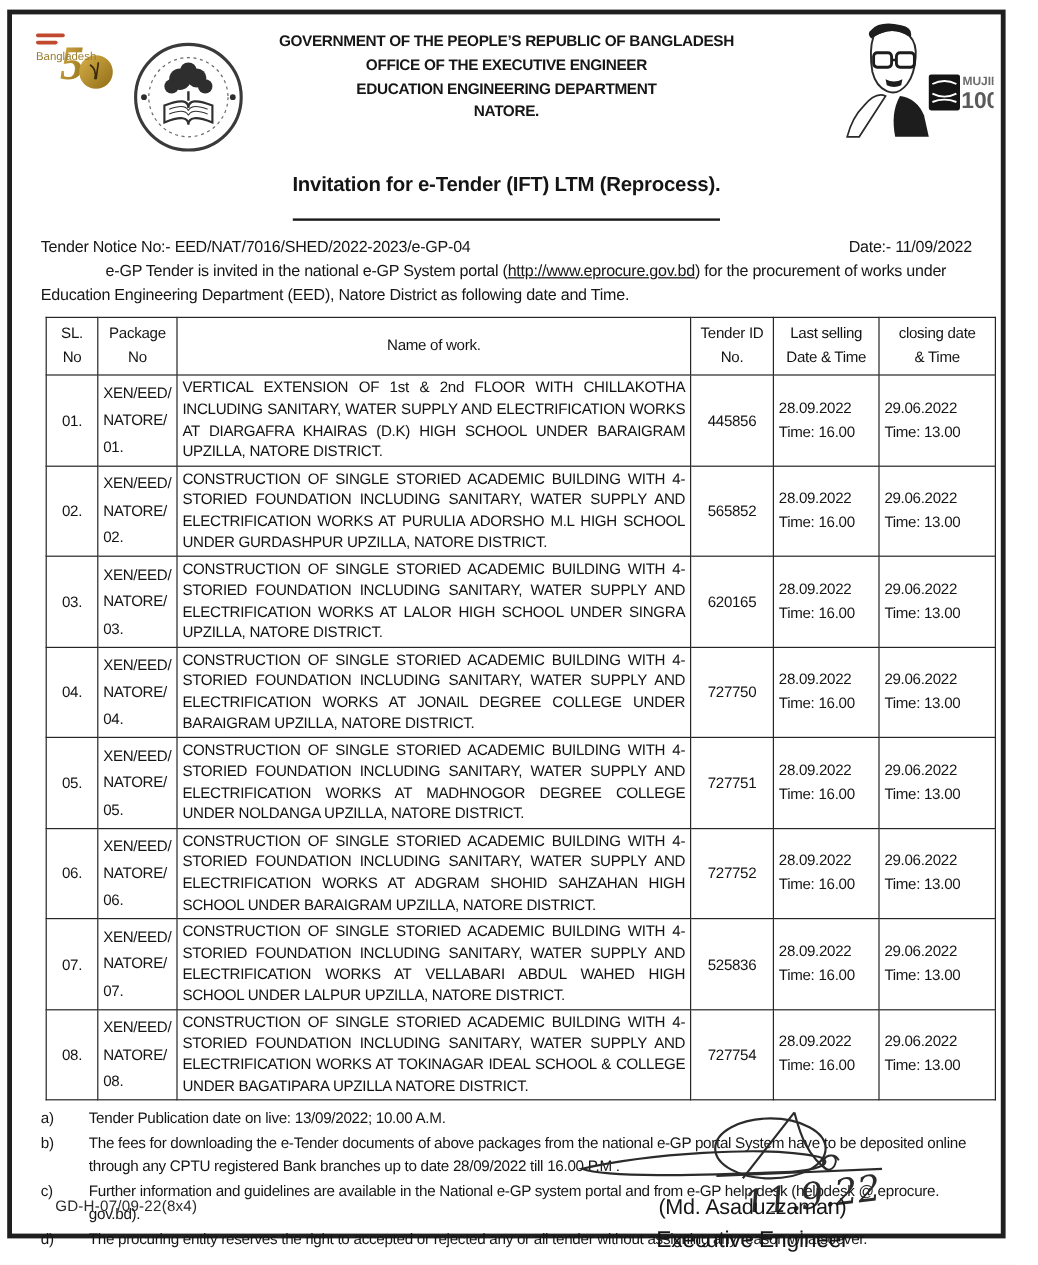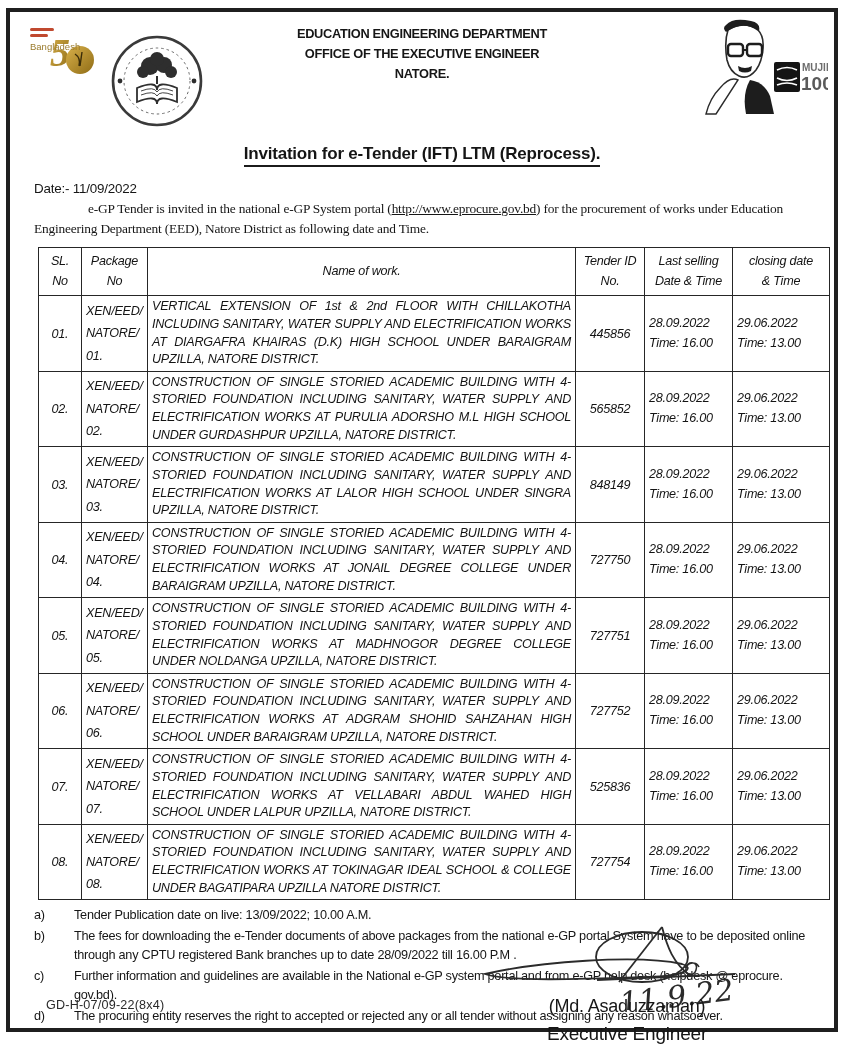--- a/index.html
+++ b/index.html
@@ -14,32 +14,32 @@
   .logo-bd50{position:absolute;left:18px;top:10px;width:74px;height:66px;}
   .logo-edu{position:absolute;left:100px;top:22px;width:94px;height:94px;}
   .logo-mujib{position:absolute;right:6px;top:6px;width:138px;height:100px;}
   .org{position:absolute;left:180px;right:180px;top:12px;text-align:center;
        font-weight:bold;font-size:12.8px;line-height:1.55;letter-spacing:-0.3px;color:#161616;}
   .org .email{font-weight:bold;}
 
   
   .title-wrap{text-align:center;margin-top:14px;}
   .title{display:inline-block;font-size:17px;font-weight:bold;letter-spacing:-0.2px;
-         border-bottom:2.5px solid #1b1b1b;padding-bottom:1px;color:#151515;}
+         border-bottom:2.5px solid #1b1b1b;padding-bottom:18px;color:#151515;}
 
   
   .notice-row{display:flex;justify-content:space-between;margin:14px 24px 0 24px;
               font-size:13.4px;letter-spacing:-0.2px;color:#161616;}
   .para{margin:3px 24px 0 24px;font-size:13.4px;line-height:1.5;letter-spacing:-0.2px;
-        text-indent:54px;color:#161616;font-family:Liberation Serif, serif;}
+        text-indent:54px;color:#161616;}
   .para .url{text-decoration:underline;}
 
   
   table.tender{border-collapse:collapse;margin:8px auto 0 28px;table-layout:fixed;
-               font-size:12.6px;letter-spacing:-0.25px;color:#141414;font-style:italic;}
+               font-size:12.6px;letter-spacing:-0.25px;color:#141414;}
   table.tender th,table.tender td{border:1.6px solid #262626;vertical-align:middle;padding:2px 4px;}
   col.c-sl{width:43px}col.c-pkg{width:66px}col.c-work{width:428px}
   col.c-tid{width:69px}col.c-last{width:88px}col.c-close{width:97px}
   th{font-weight:normal;text-align:center;line-height:1.55;padding:4px 2px !important;}
   td.sl{vertical-align:top;text-align:center;padding-top:5px;}
   td.pkg{vertical-align:top;text-align:left;line-height:1.8;padding-top:4px;}
   td.work{text-align:justify;line-height:1.4;padding:4px 8px;}
   td.tid{text-align:center;}
   td.dt{text-align:left;line-height:1.55;}
 
@@ -106,31 +106,33 @@
         <path d="M48,48 q7,4 14,0 l-1,5 q-6,3 -12,0 z" fill="#1d1d1d"></path>
         <path d="M30,70 q10,-12 18,-8 l-22,34 -10,0 q4,-16 14,-26z" fill="#ffffff" stroke="#2b2b2b" stroke-width="1.4"></path>
         <path d="M60,62 q14,2 20,16 l4,18 -28,0 q-4,-20 4,-34z" fill="#1d1d1d"></path>
         <rect x="84" y="44" width="26" height="30" rx="2" fill="#141414"></rect>
         <path d="M87,52 q10,-5 20,0 M87,60 q10,5 20,0 M87,67 q10,-4 20,0" stroke="#ffffff" stroke-width="1.6" fill="none"></path>
         <text x="112" y="53" font-size="10" font-weight="bold" fill="#6d6d6d" font-family="Liberation Sans, sans-serif">MUJIB</text>
         <text x="111" y="72" font-size="19" font-weight="bold" fill="#5a5a5a" font-family="Liberation Sans, sans-serif">100</text>
       </svg>
 
       <div class="org">
+        <div>GOVERNMENT OF THE PEOPLE’S REPUBLIC OF BANGLADESH</div>
+        <div>OFFICE OF THE EXECUTIVE ENGINEER</div>
         <div>EDUCATION ENGINEERING DEPARTMENT</div>
-        <div>OFFICE OF THE EXECUTIVE ENGINEER</div>
         <div>NATORE.</div>
       </div>
     </div>
 
     <div class="title-wrap">
       <span class="title">Invitation for e-Tender (IFT) LTM (Reprocess).</span>
     </div>
 
     <div class="notice-row">
+      <span>Tender Notice No:-  EED/NAT/7016/SHED/2022-2023/e-GP-04</span>
       <span>Date:- 11/09/2022</span>
     </div>
     <p class="para"><span>e-GP Tender is invited  in the national e-GP System  portal (</span><span class="url">http://www.eprocure.gov.bd</span><span>)  for the procurement of works  under Education Engineering Department (EED), Natore District as following  date and Time.</span></p>
 
     <table class="tender">
       <colgroup>
         <col class="c-sl">
             <col class="c-pkg">
             <col class="c-work">
         <col class="c-tid">
@@ -203,21 +205,21 @@
               </td>
         </tr>
         <tr>
           <td class="sl">03.</td>
           <td class="pkg">
                 <div>XEN/EED/</div>
                 <div>NATORE/</div>
                 <div>03.</div>
               </td>
           <td class="work">CONSTRUCTION OF SINGLE STORIED ACADEMIC BUILDING WITH 4-STORIED FOUNDATION INCLUDING SANITARY, WATER SUPPLY AND ELECTRIFICATION WORKS AT LALOR HIGH SCHOOL UNDER SINGRA UPZILLA, NATORE DISTRICT.</td>
-          <td class="tid">848149</td>
+          <td class="tid">620165</td>
           <td class="dt">
                 <div>28.09.2022</div>
                 <div>Time: 16.00</div>
               </td>
           <td class="dt">
                 <div>29.06.2022</div>
                 <div>Time: 13.00</div>
               </td>
         </tr>
         <tr>

